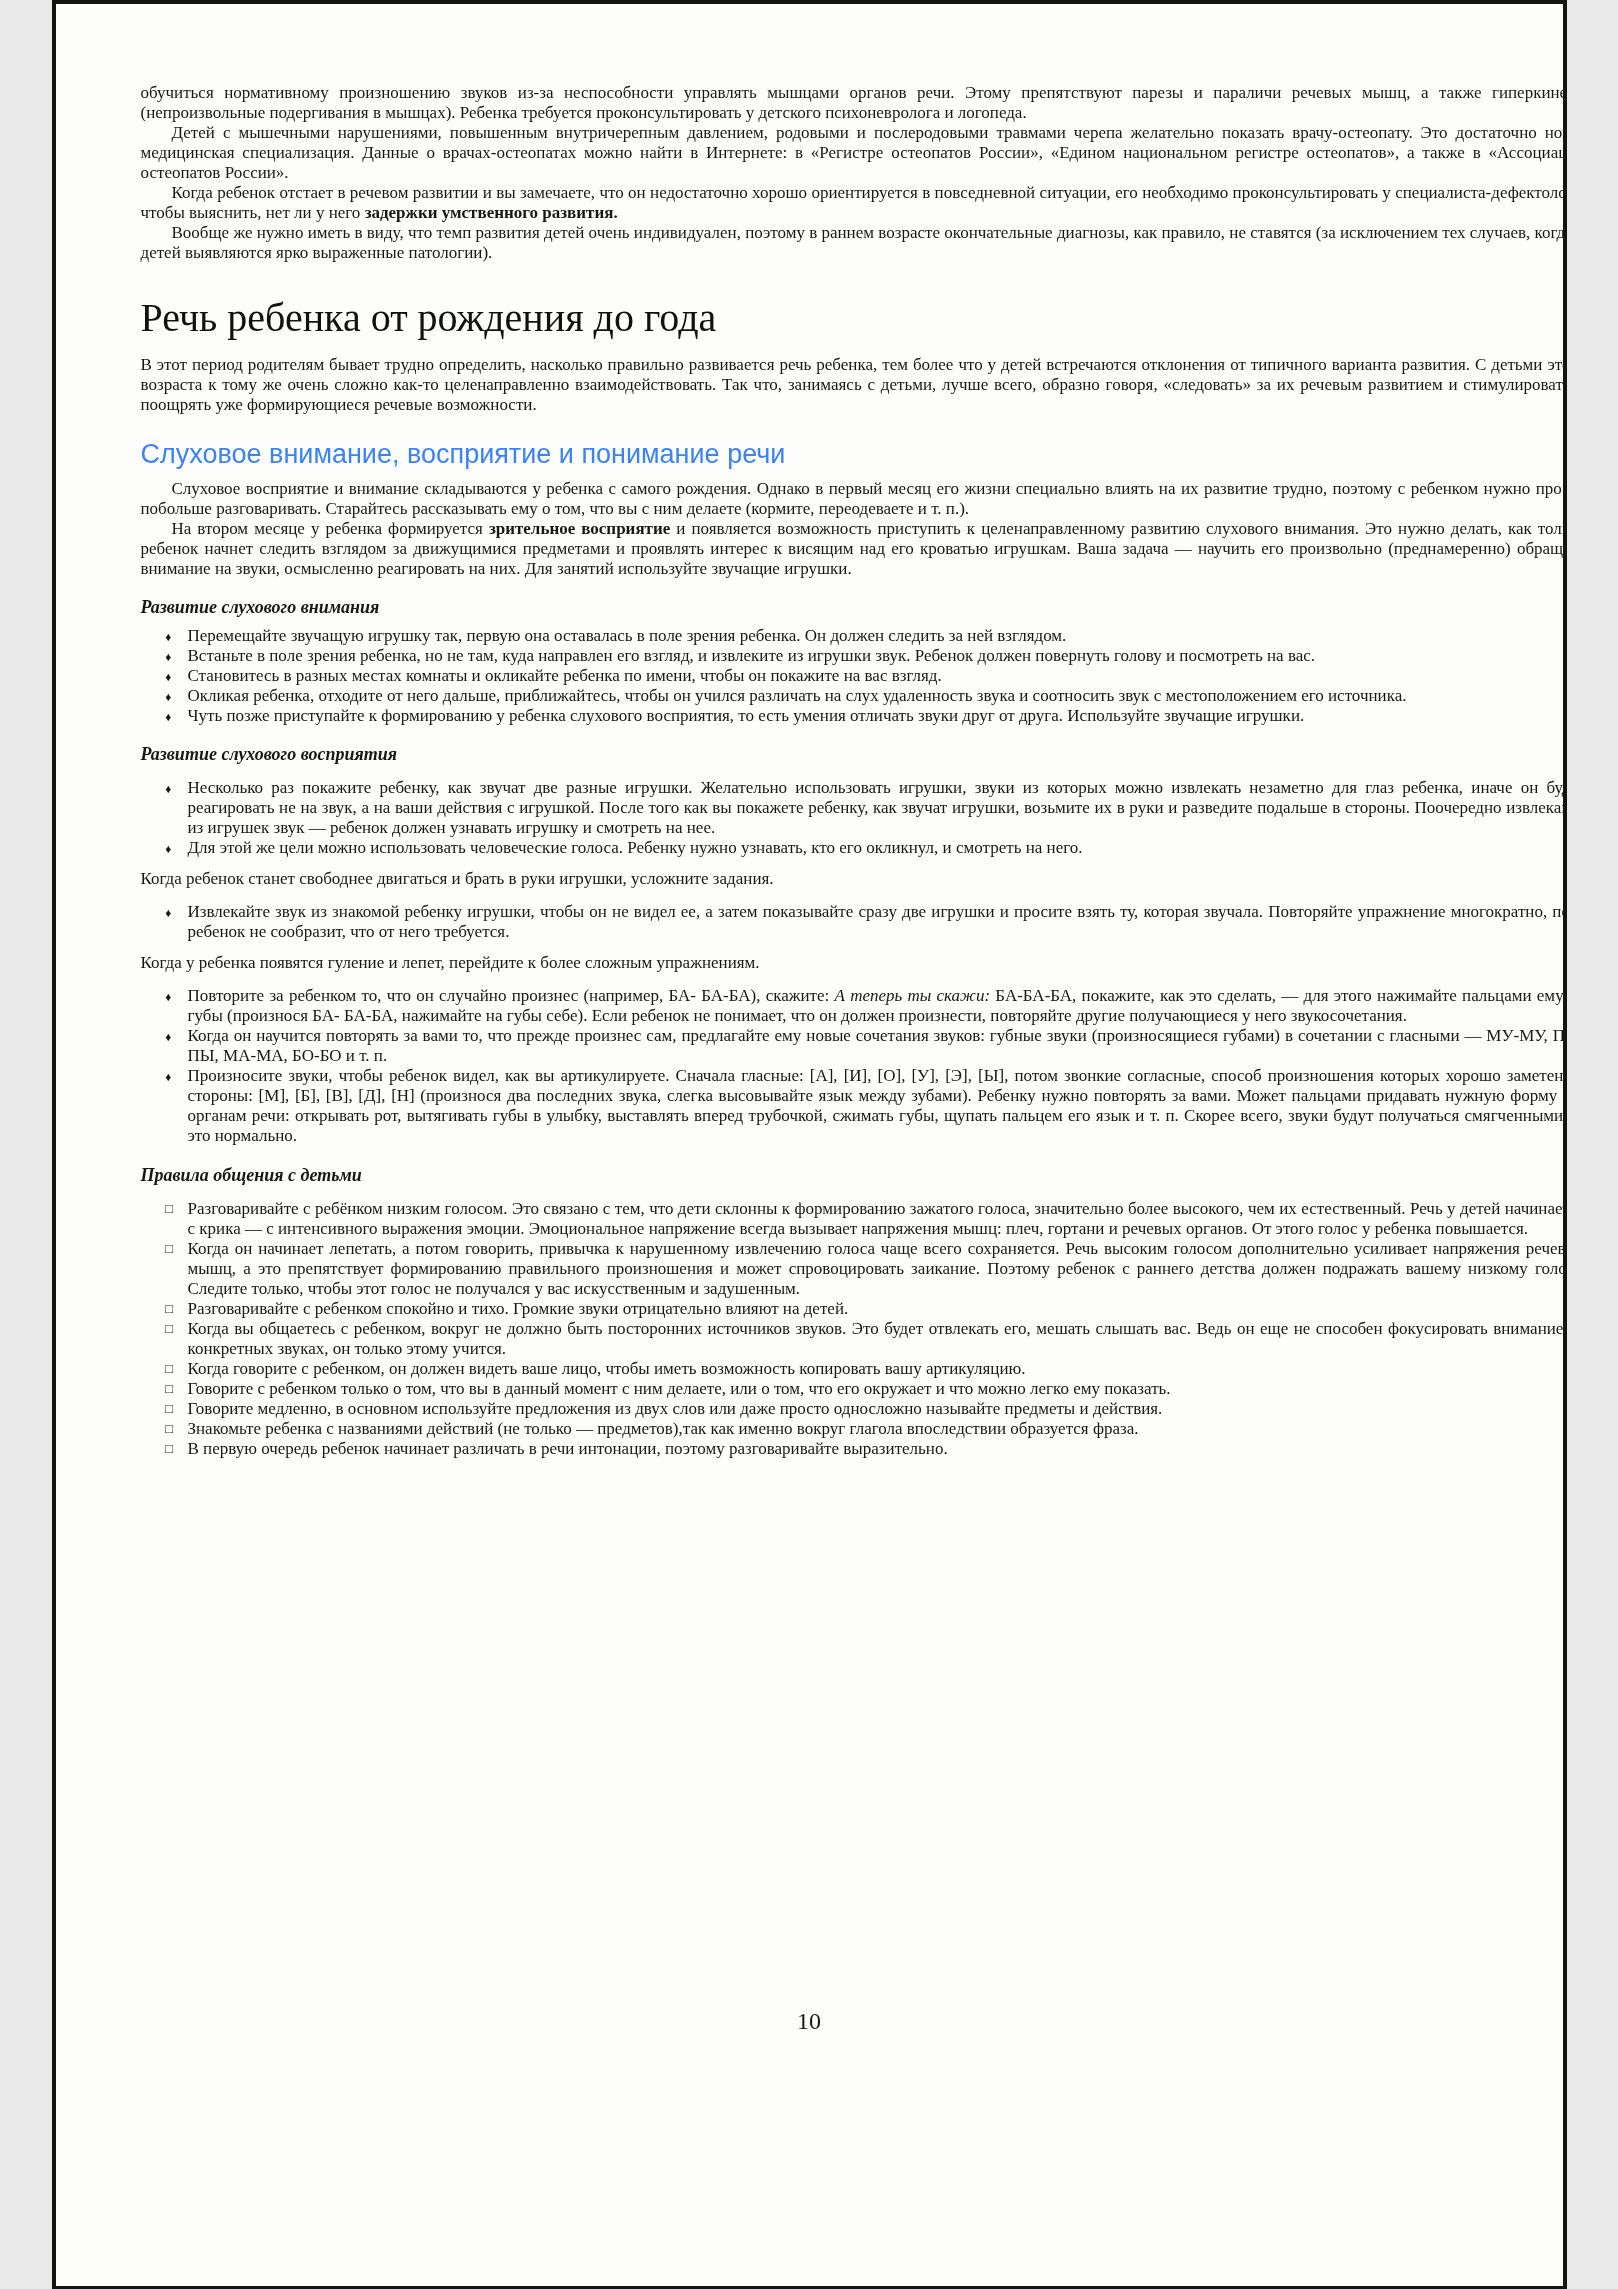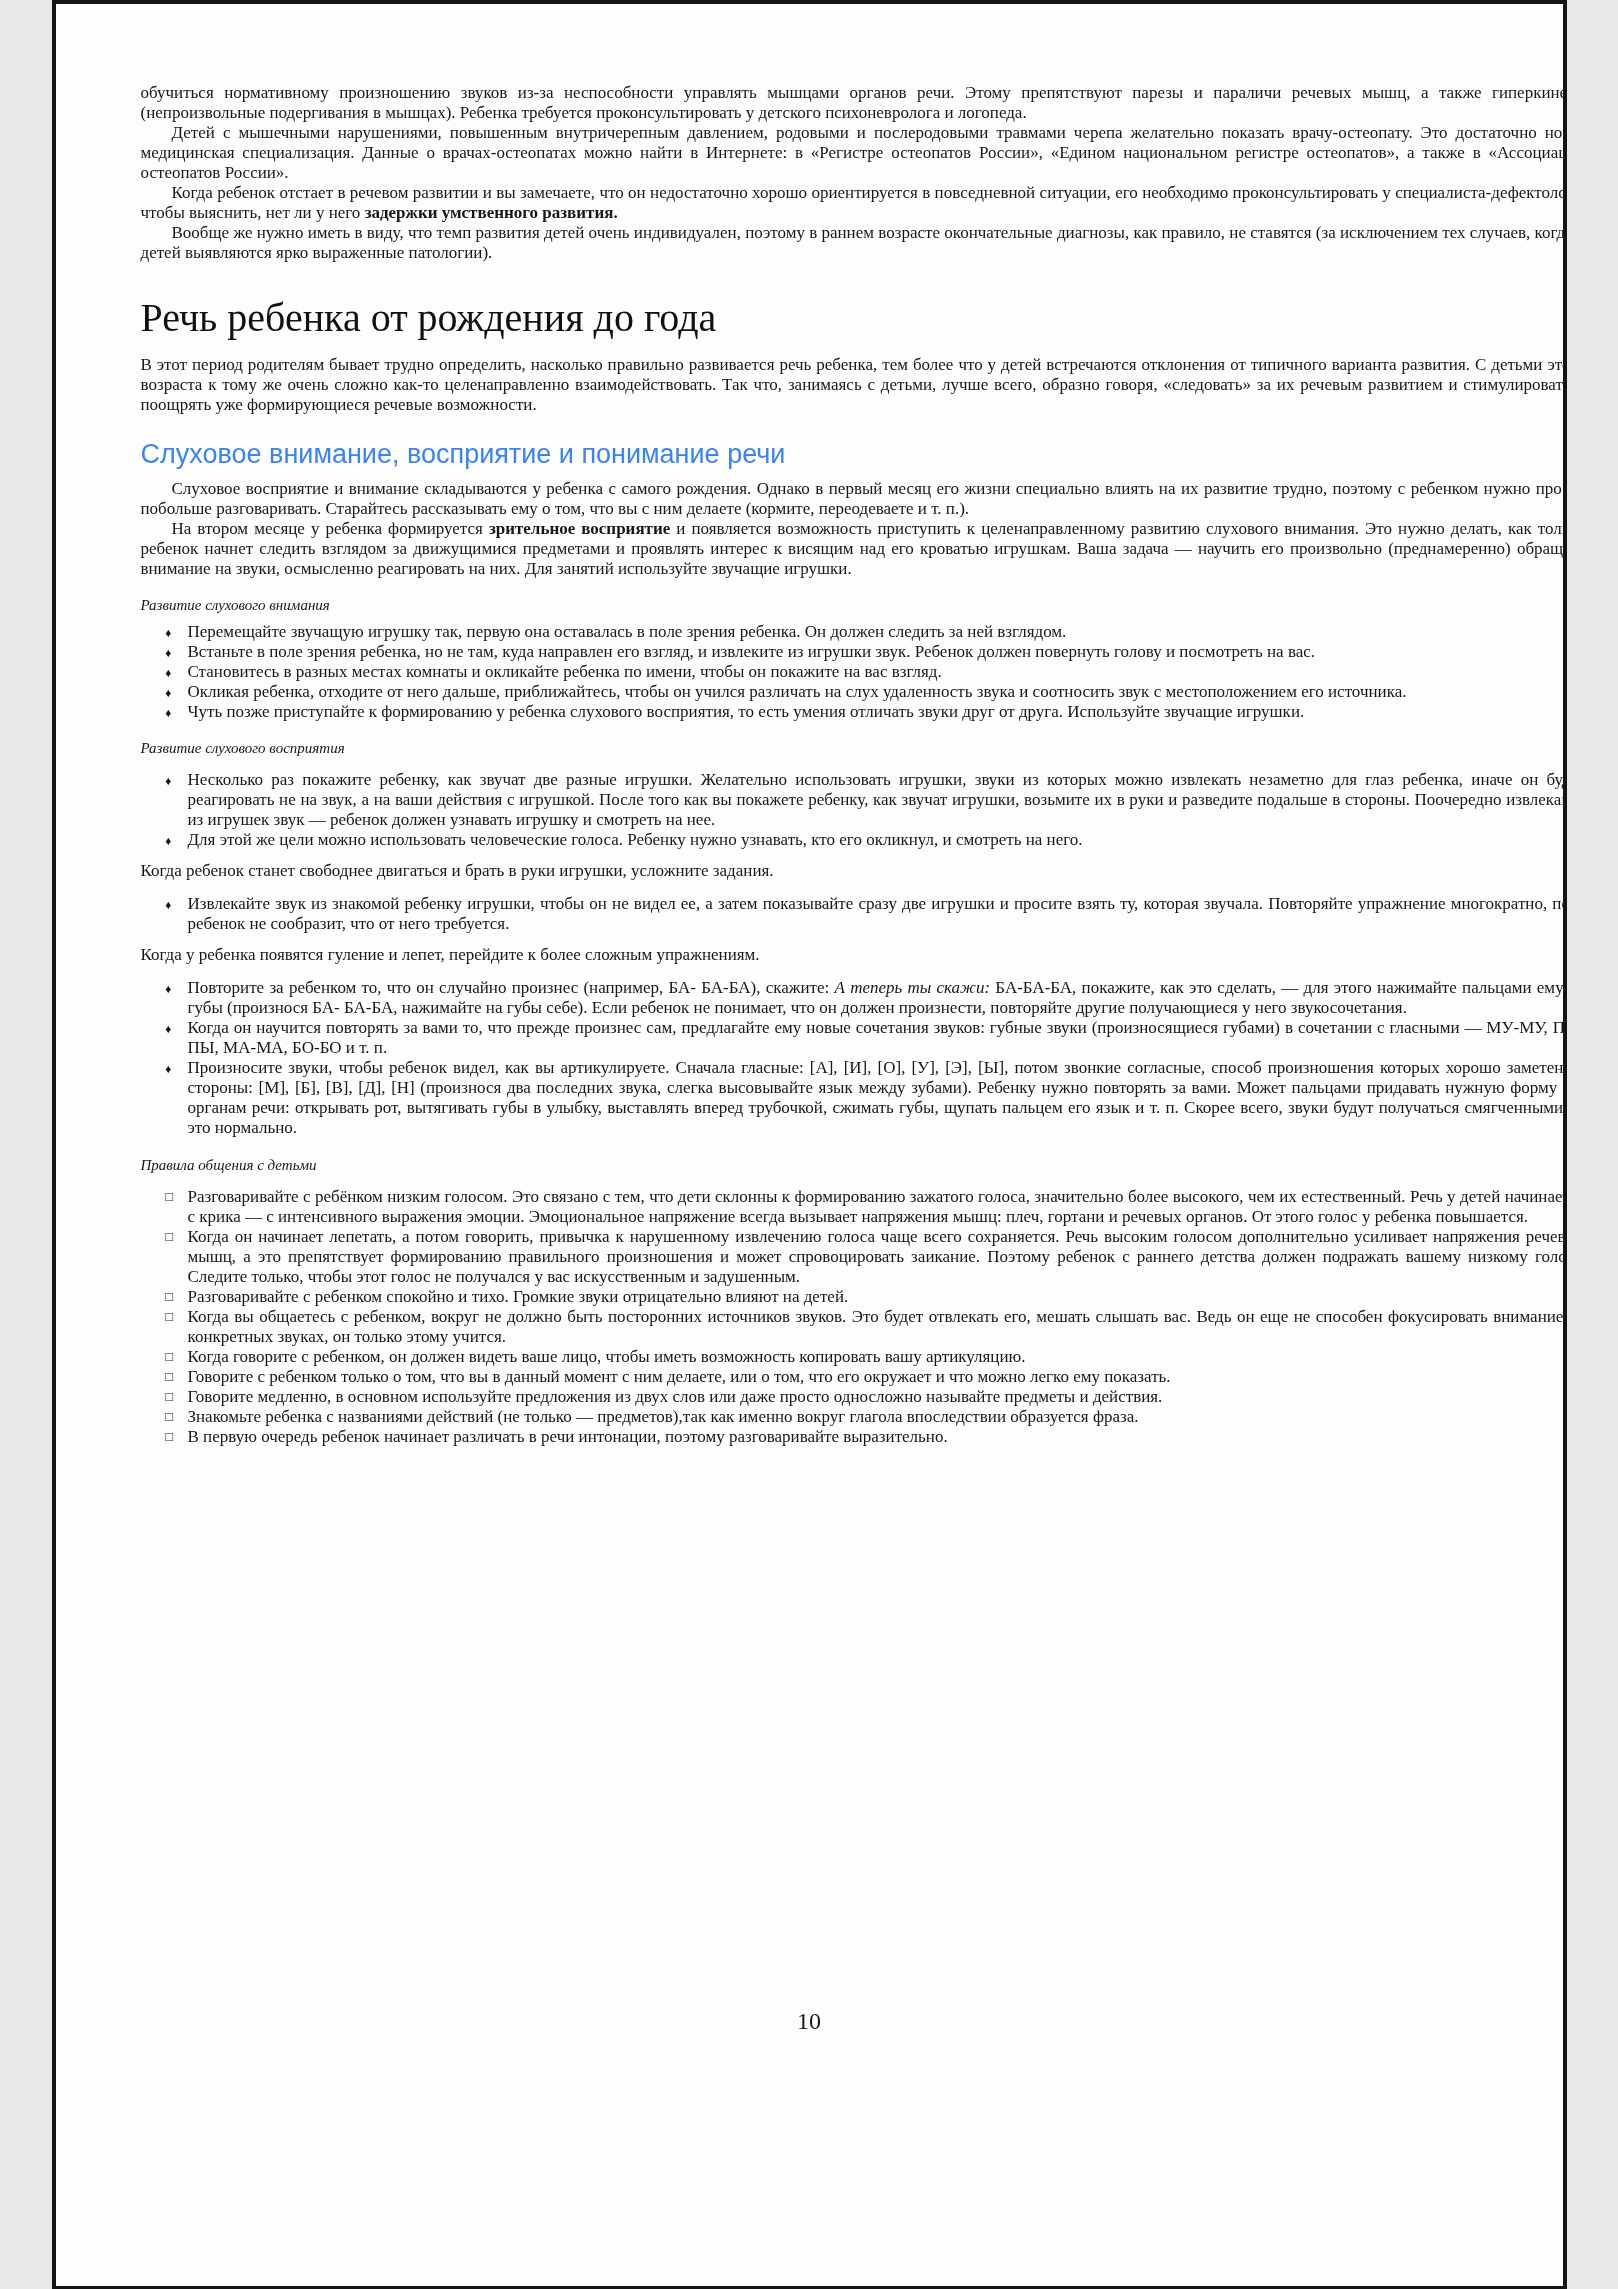--- a/index.html
+++ b/index.html
@@ -46,23 +46,23 @@
     color: #3b82f6;
   }
   .subsection-title {
     font-family: "Liberation Sans", "DejaVu Sans", sans-serif;
     font-weight: 400;
     font-size: 20px;
     margin: 14.8px 0 9.2px;
     color: #111;
   }
   .runin-title {
-    font-size: 15px;
+    font-size: 18px;
     font-style: italic;
-    font-weight: normal;
+    font-weight: bold;
     margin: 18.5px 0 7.4px;
   }
   .blist {
     list-style: none;
     margin: 7.4px 0 7.4px 22px;
     padding: 0;
   }
   .blist li {
     position: relative;
     padding-left: 25px;

